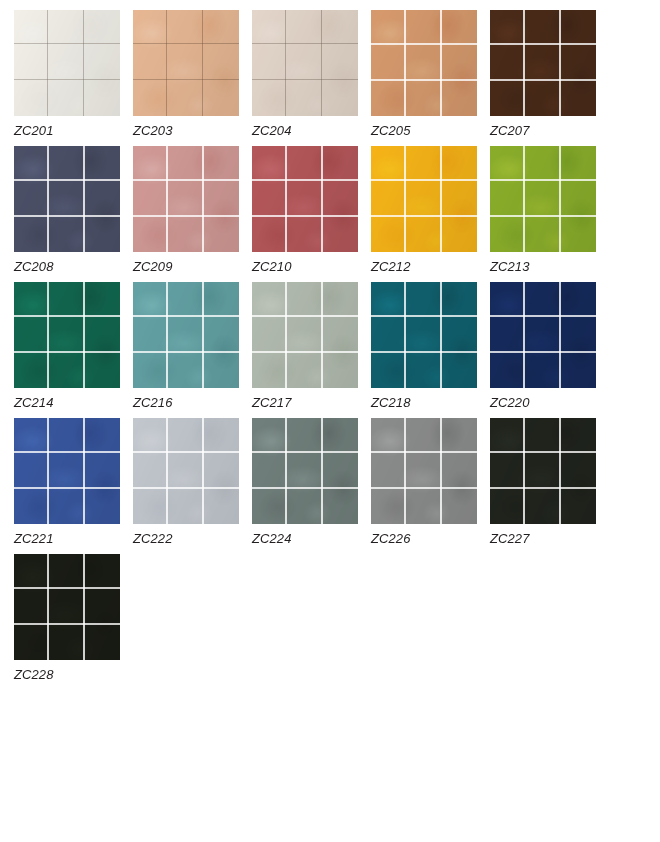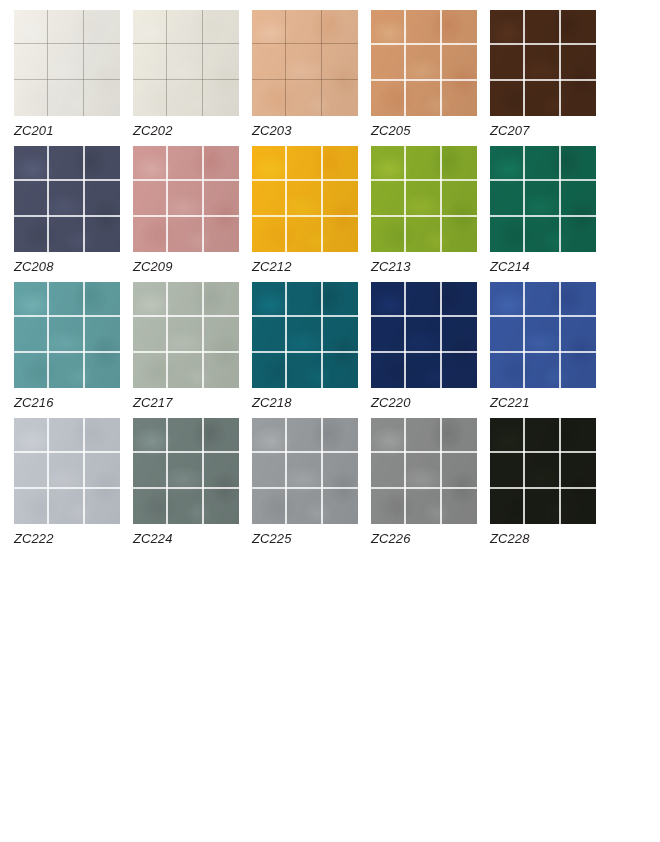--- a/index.html
+++ b/index.html
@@ -129,36 +129,36 @@
 <div id="swatch-grid">
     <div class="swatch-cell">
       <div class="tile-image light-grout" style="background-color: rgb(242, 240, 233);">
         <div class="shading"></div>
         <div class="texture"></div>
         <div class="grout"></div>
       </div>
       <div class="swatch-label">ZC201</div>
     </div>
     <div class="swatch-cell">
-      <div class="tile-image light-grout" style="background-color: rgb(239, 236, 226);">
-        <div class="shading"></div>
-        <div class="texture"></div>
-        <div class="grout"></div>
-      </div>
-      <div class="swatch-label">ZC202</div>
-    </div>
-    <div class="swatch-cell">
       <div class="tile-image light-grout" style="background-color: rgb(232, 184, 148);">
         <div class="shading"></div>
         <div class="texture"></div>
         <div class="grout"></div>
       </div>
       <div class="swatch-label">ZC203</div>
     </div>
     <div class="swatch-cell">
+      <div class="tile-image light-grout" style="background-color: rgb(228, 214, 202);">
+        <div class="shading"></div>
+        <div class="texture"></div>
+        <div class="grout"></div>
+      </div>
+      <div class="swatch-label">ZC204</div>
+    </div>
+    <div class="swatch-cell">
       <div class="tile-image" style="background-color: rgb(215, 154, 109);">
         <div class="shading"></div>
         <div class="texture"></div>
         <div class="grout"></div>
       </div>
       <div class="swatch-label">ZC205</div>
     </div>
     <div class="swatch-cell">
       <div class="tile-image" style="background-color: rgb(74, 42, 24);">
         <div class="shading"></div>
@@ -177,20 +177,28 @@
     </div>
     <div class="swatch-cell">
       <div class="tile-image" style="background-color: rgb(210, 154, 150);">
         <div class="shading"></div>
         <div class="texture"></div>
         <div class="grout"></div>
       </div>
       <div class="swatch-label">ZC209</div>
     </div>
     <div class="swatch-cell">
+      <div class="tile-image" style="background-color: rgb(181, 87, 90);">
+        <div class="shading"></div>
+        <div class="texture"></div>
+        <div class="grout"></div>
+      </div>
+      <div class="swatch-label">ZC210</div>
+    </div>
+    <div class="swatch-cell">
       <div class="tile-image" style="background-color: rgb(246, 180, 23);">
         <div class="shading"></div>
         <div class="texture"></div>
         <div class="grout"></div>
       </div>
       <div class="swatch-label">ZC212</div>
     </div>
     <div class="swatch-cell">
       <div class="tile-image" style="background-color: rgb(138, 174, 42);">
         <div class="shading"></div>
@@ -257,34 +265,34 @@
     </div>
     <div class="swatch-cell">
       <div class="tile-image" style="background-color: rgb(113, 128, 124);">
         <div class="shading"></div>
         <div class="texture"></div>
         <div class="grout"></div>
       </div>
       <div class="swatch-label">ZC224</div>
     </div>
     <div class="swatch-cell">
-      <div class="tile-image" style="background-color: rgb(154, 158, 161);">
-        <div class="shading"></div>
-        <div class="texture"></div>
-        <div class="grout"></div>
-      </div>
-      <div class="swatch-label">ZC225</div>
-    </div>
-    <div class="swatch-cell">
       <div class="tile-image" style="background-color: rgb(139, 141, 140);">
         <div class="shading"></div>
         <div class="texture"></div>
         <div class="grout"></div>
       </div>
       <div class="swatch-label">ZC226</div>
+    </div>
+    <div class="swatch-cell">
+      <div class="tile-image" style="background-color: rgb(32, 36, 29);">
+        <div class="shading"></div>
+        <div class="texture"></div>
+        <div class="grout"></div>
+      </div>
+      <div class="swatch-label">ZC227</div>
     </div>
     <div class="swatch-cell">
       <div class="tile-image" style="background-color: rgb(25, 28, 20);">
         <div class="shading"></div>
         <div class="texture"></div>
         <div class="grout"></div>
       </div>
       <div class="swatch-label">ZC228</div>
     </div>
     <div class="swatch-cell empty"></div>

